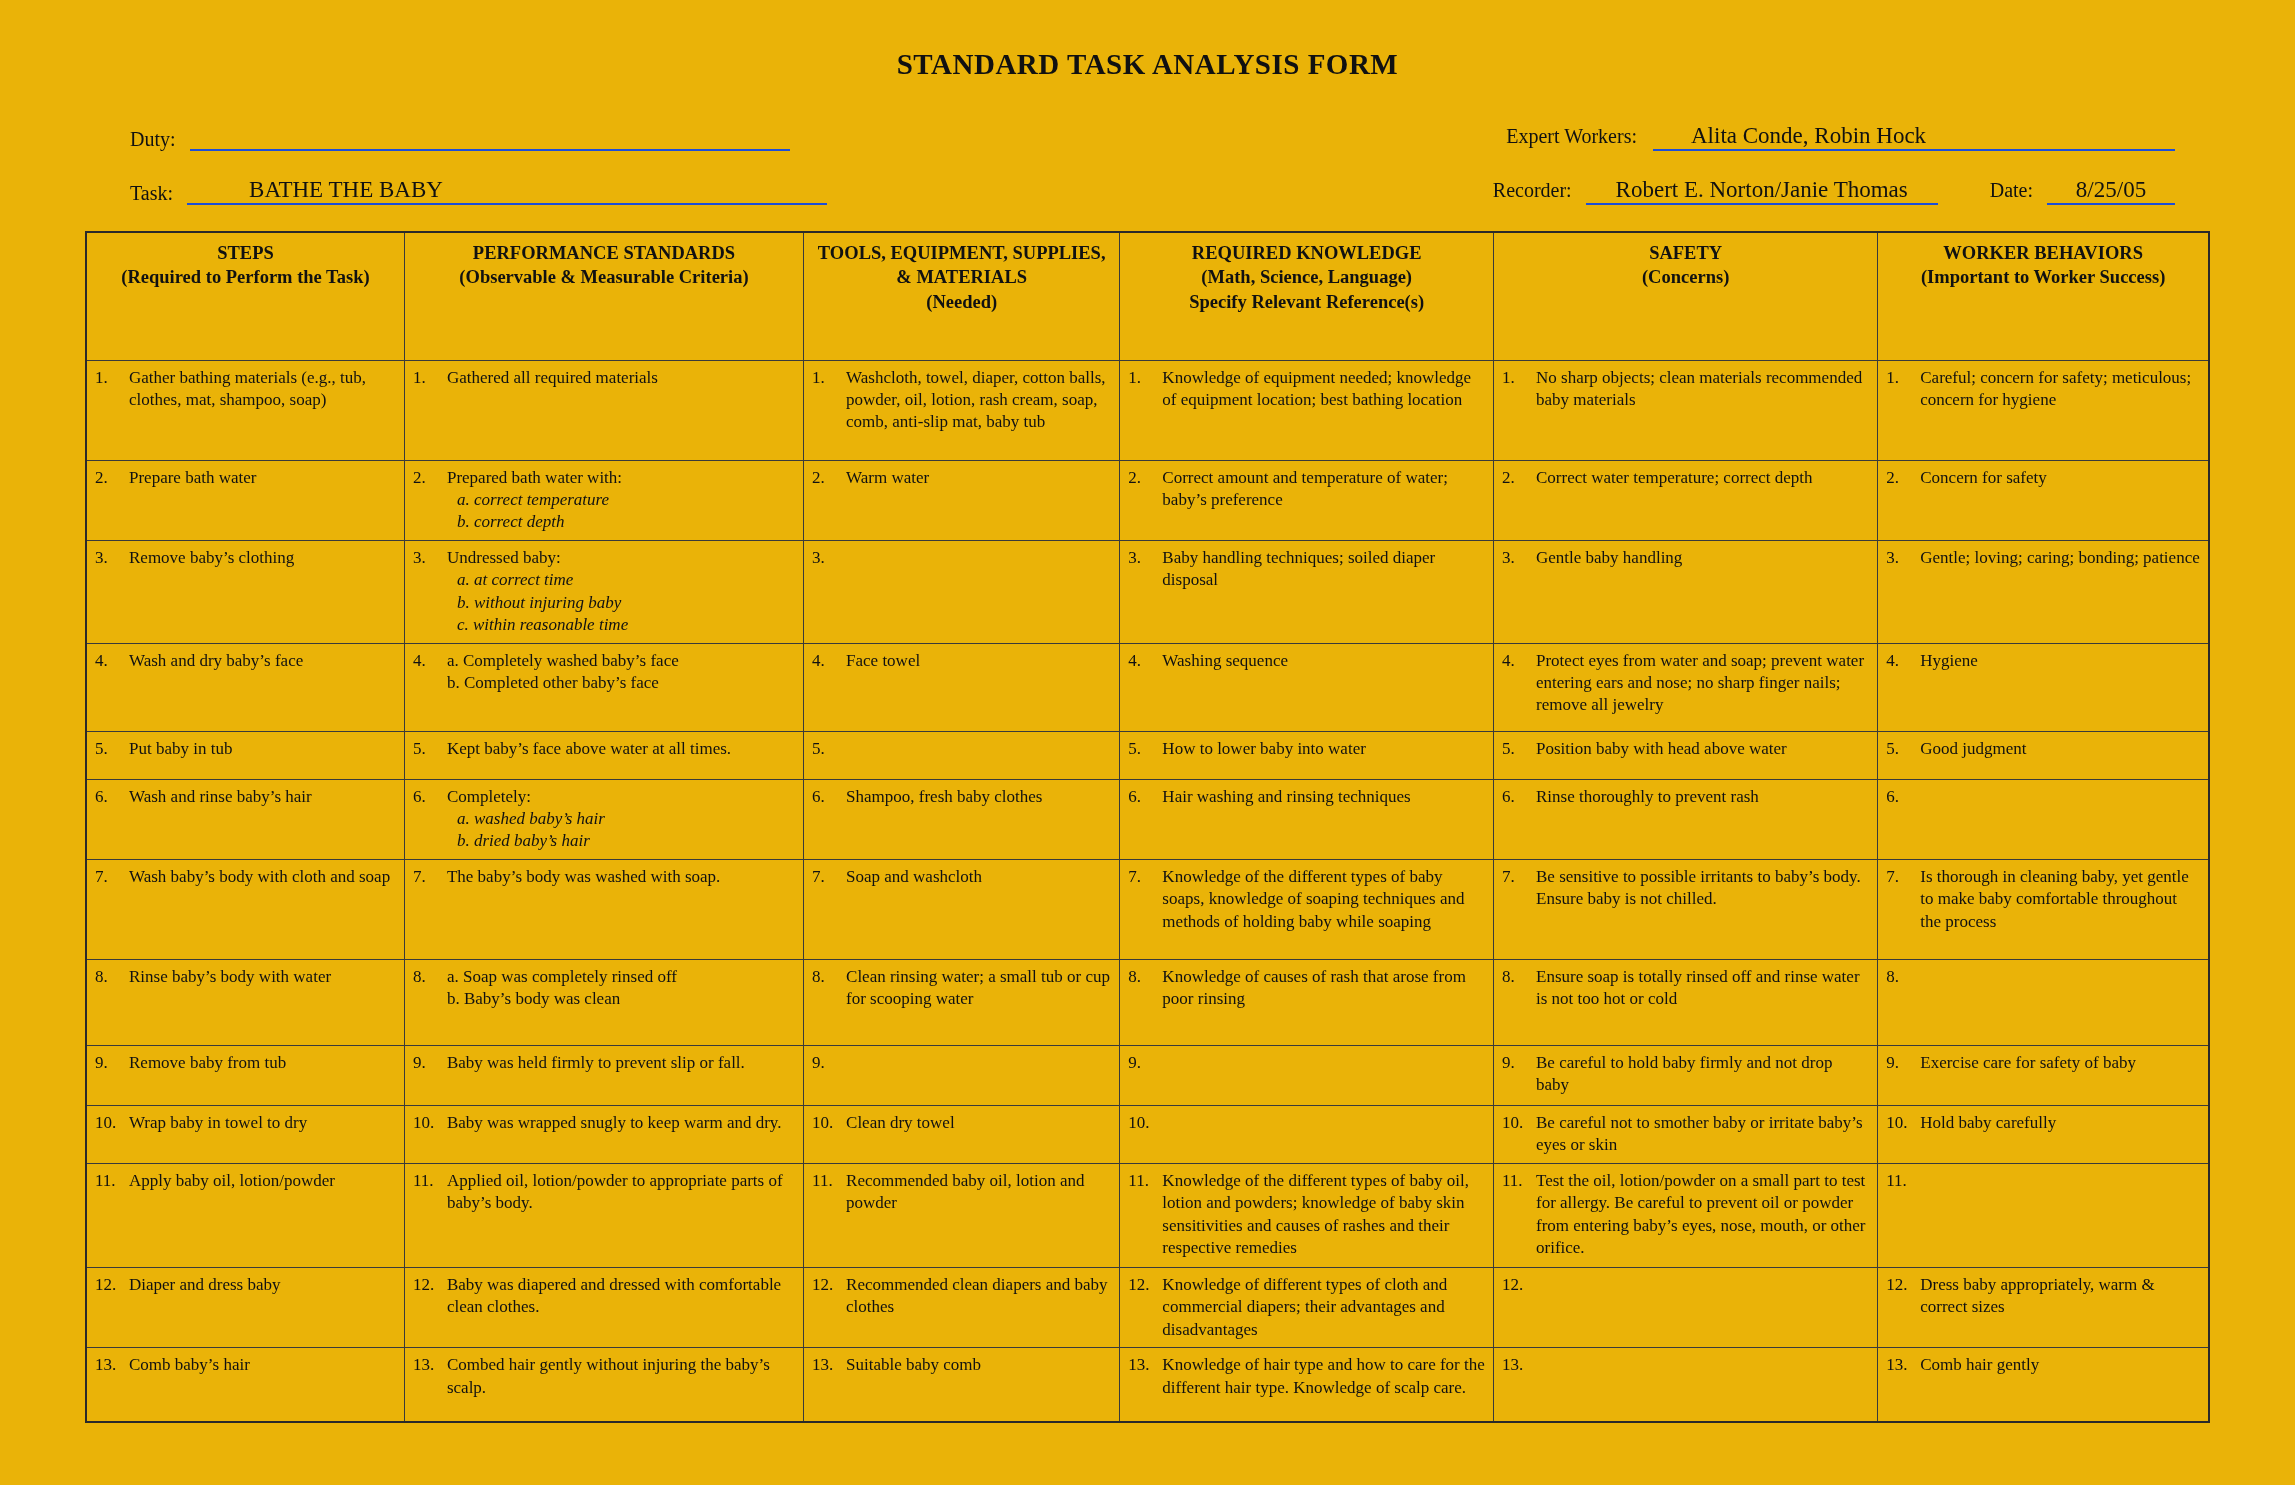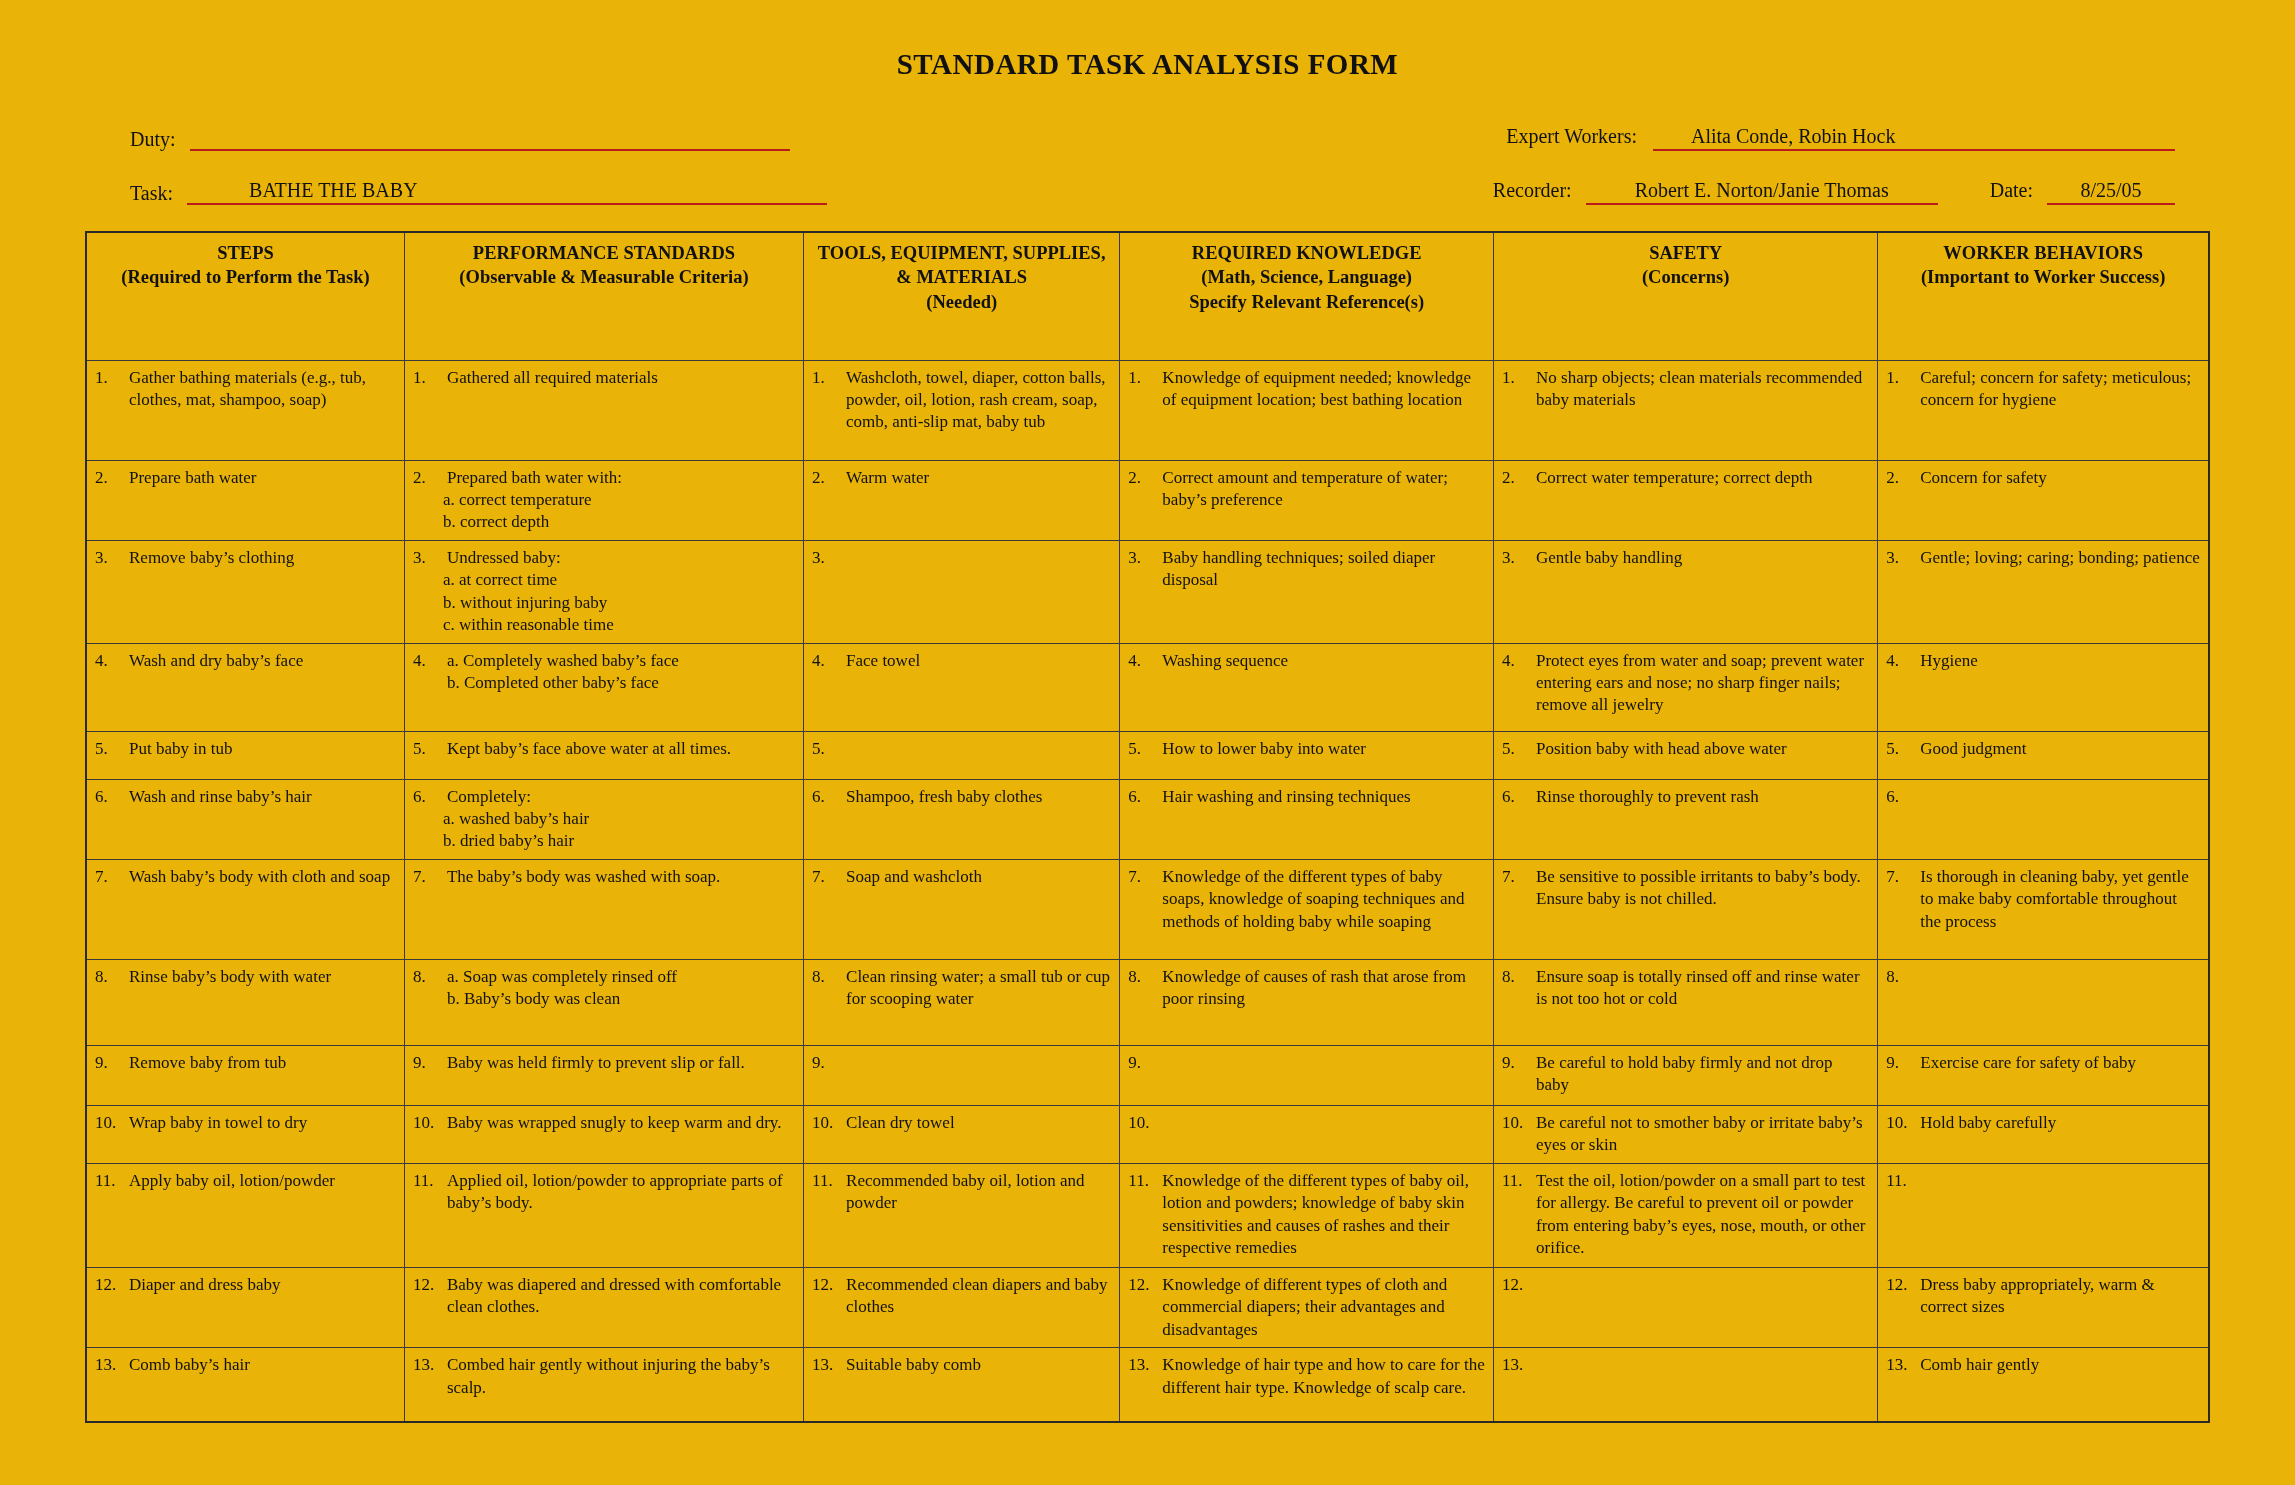--- a/index.html
+++ b/index.html
@@ -22,22 +22,22 @@
   .meta{
     display:flex;
     align-items:flex-end;
     padding:0 120px 0 130px;
   }
   .meta-row1{margin-top:42px;}
   .meta-row2{margin-top:26px;}
   .label{font-size:20px;white-space:nowrap;text-align:right;}
   .fill-line{
     display:inline-block;
-    border-bottom:2px solid #b91c1c;
-    font-size:20px;
+    border-bottom:2px solid #1d4ed8;
+    font-size:23px;
     box-sizing:border-box;
     vertical-align:baseline;
     line-height:26px;
   }
   .duty-line{width:600px;margin-left:14px;}
   .task-line{width:640px;margin-left:14px;padding-left:62px;}
   .ew-line{width:522px;margin-left:12px;padding-left:38px;}
   .rec-line{width:352px;margin-left:10px;text-align:center;}
   .date-line{width:128px;margin-left:10px;text-align:center;}
   .push-right{margin-left:auto;}
@@ -80,21 +80,21 @@
   tbody tr:nth-child(12){height:70px;}
   tbody tr:nth-child(13){height:74px;}
 
   .cl{padding-left:34px;}
   .cl .num{
     display:inline-block;
     width:34px;
     margin-left:-34px;
   }
   .cont{margin-left:34px;}
-  .cont.ind{margin-left:30px;}
+  .cont.ind{margin-left:44px;font-style:italic;}
   .hline{display:block;}
 </style>
 </head>
 <body>
 
 <div class="page">
 
   <div class="title">STANDARD TASK ANALYSIS FORM</div>
 
   <div class="meta meta-row1">

